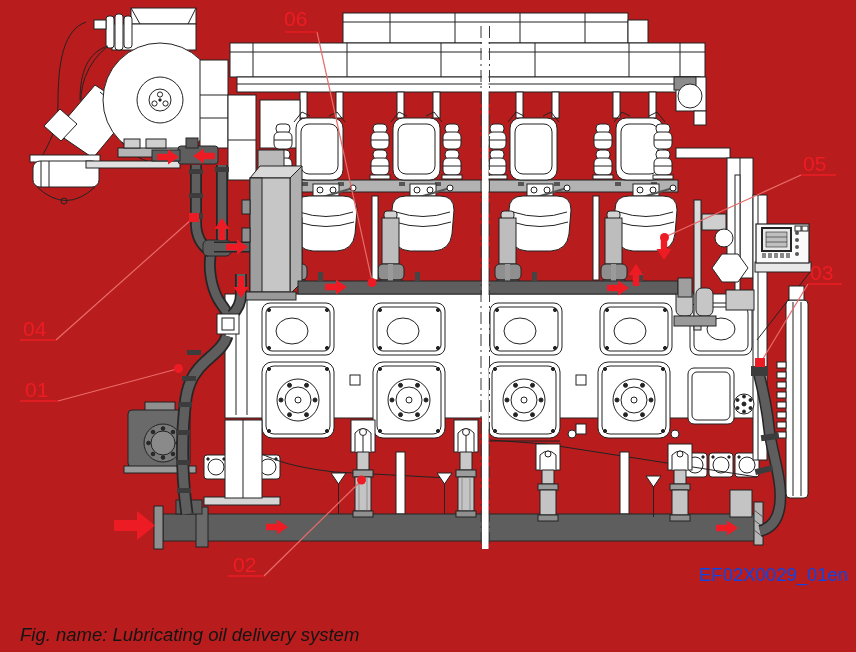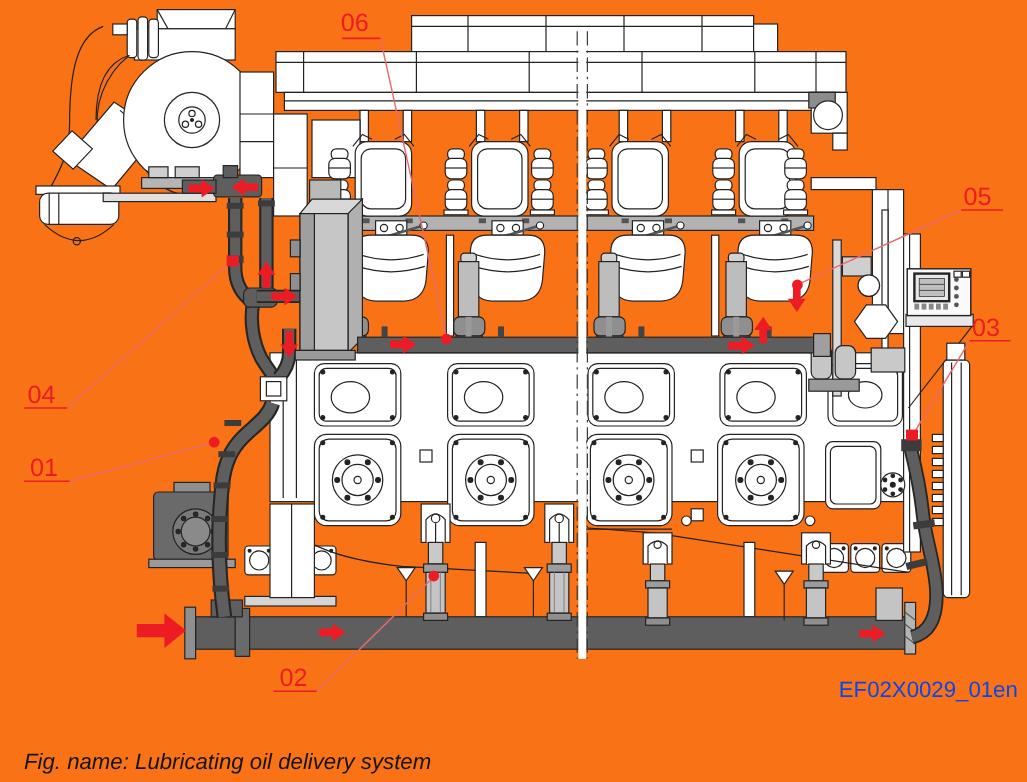--- a/index.html
+++ b/index.html
@@ -1,16 +1,16 @@
 <!DOCTYPE html>
 <html><head>
 <meta charset="utf-8">
 <style>
   html,body{margin:0;padding:0;background:#ffffff;}
-  .page{position:relative;width:856px;height:652px;background:#f97316;overflow:hidden;
+  .page{position:relative;width:856px;height:652px;background:#b91c1c;overflow:hidden;
         font-family:"Liberation Sans", sans-serif;}
   svg{display:block;}
   .lineart{stroke:#232323;stroke-width:1;fill:none;}
   text{font-family:"Liberation Sans", sans-serif;}
   .callout-text{fill:#ed1c24;font-size:21px;}
   .caption-text{fill:#141414;font-size:18.5px;font-style:italic;}
   .code-text{fill:#0a46e8;font-size:18.5px;}
 </style>
 </head>
 <body>

